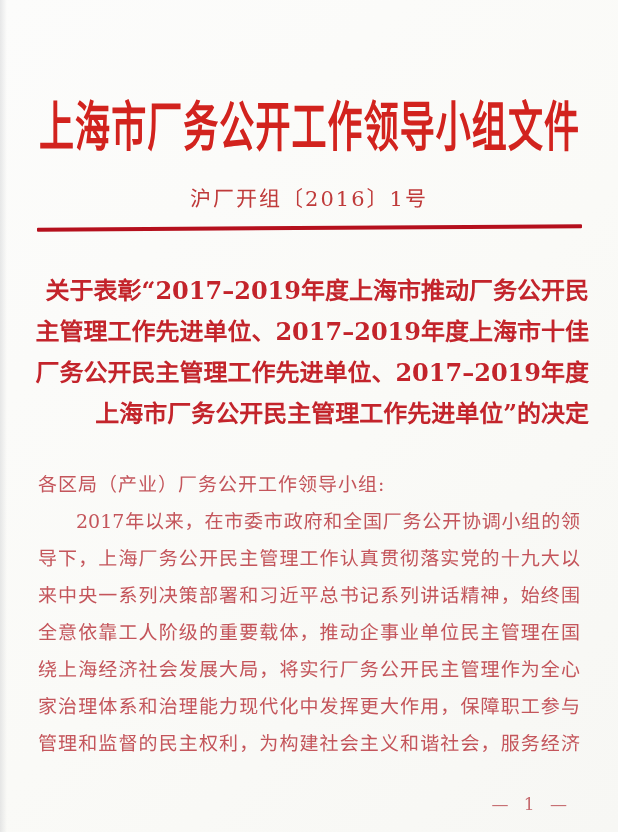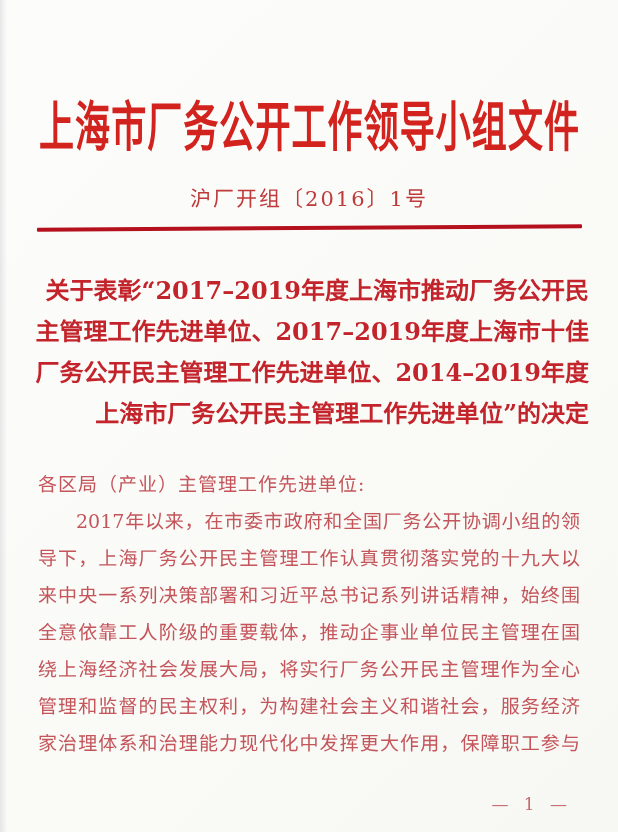--- a/index.html
+++ b/index.html
@@ -119,30 +119,30 @@
     <div class="banner-title">上海市厂务公开工作领导小组文件</div>
   </div>
 
   <div class="doc-number">沪厂开组〔2016〕1号</div>
 
   <div class="red-rule"></div>
 
   <div class="heading">
     <div class="h-line">关于表彰“2017–2019年度上海市推动厂务公开民</div>
     <div class="h-line">主管理工作先进单位、2017–2019年度上海市十佳</div>
-    <div class="h-line">厂务公开民主管理工作先进单位、2014–2019年度</div>
+    <div class="h-line">厂务公开民主管理工作先进单位、2017–2019年度</div>
     <div class="h-line">上海市厂务公开民主管理工作先进单位”的决定</div>
   </div>
 
   <div class="body-text">
-    <div class="salutation">各区局（产业）主管理工作先进单位:</div>
+    <div class="salutation">各区局（产业）厂务公开工作领导小组:</div>
     <div class="p-line indent">2017年以来，在市委市政府和全国厂务公开协调小组的领</div>
     <div class="p-line">导下，上海厂务公开民主管理工作认真贯彻落实党的十九大以</div>
     <div class="p-line">来中央一系列决策部署和习近平总书记系列讲话精神，始终围</div>
     <div class="p-line">全意依靠工人阶级的重要载体，推动企事业单位民主管理在国</div>
     <div class="p-line">绕上海经济社会发展大局，将实行厂务公开民主管理作为全心</div>
+    <div class="p-line">家治理体系和治理能力现代化中发挥更大作用，保障职工参与</div>
     <div class="p-line">管理和监督的民主权利，为构建社会主义和谐社会，服务经济</div>
-    <div class="p-line">家治理体系和治理能力现代化中发挥更大作用，保障职工参与</div>
   </div>
 
   <div class="page-number">— 1 —</div>
 
 </div>
 
 </body></html>

